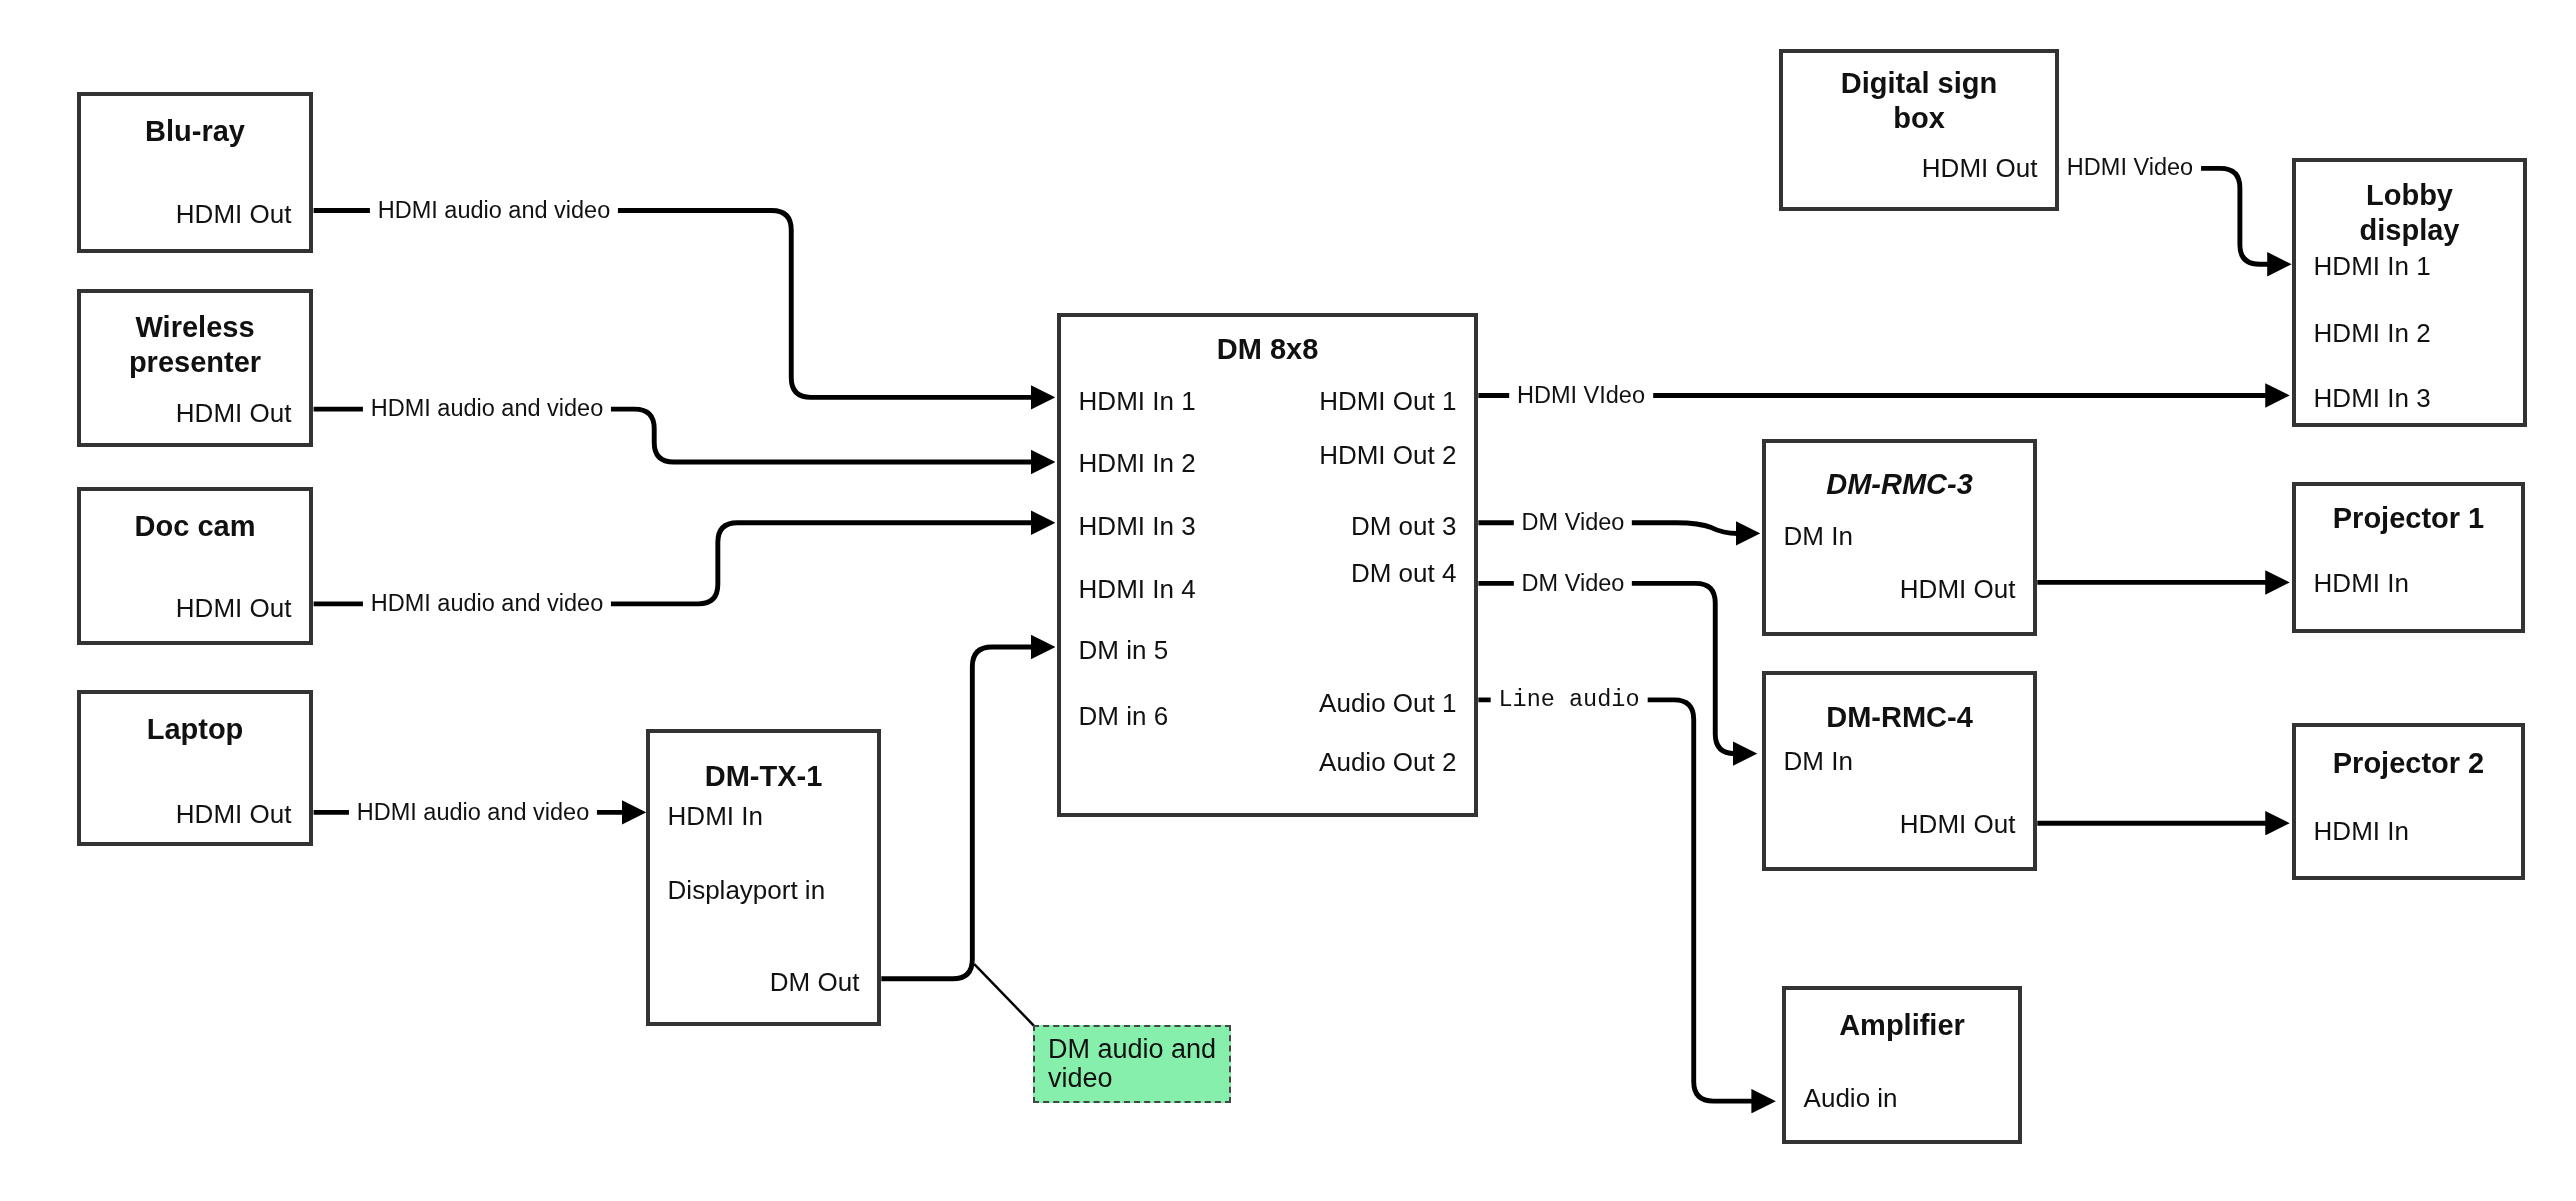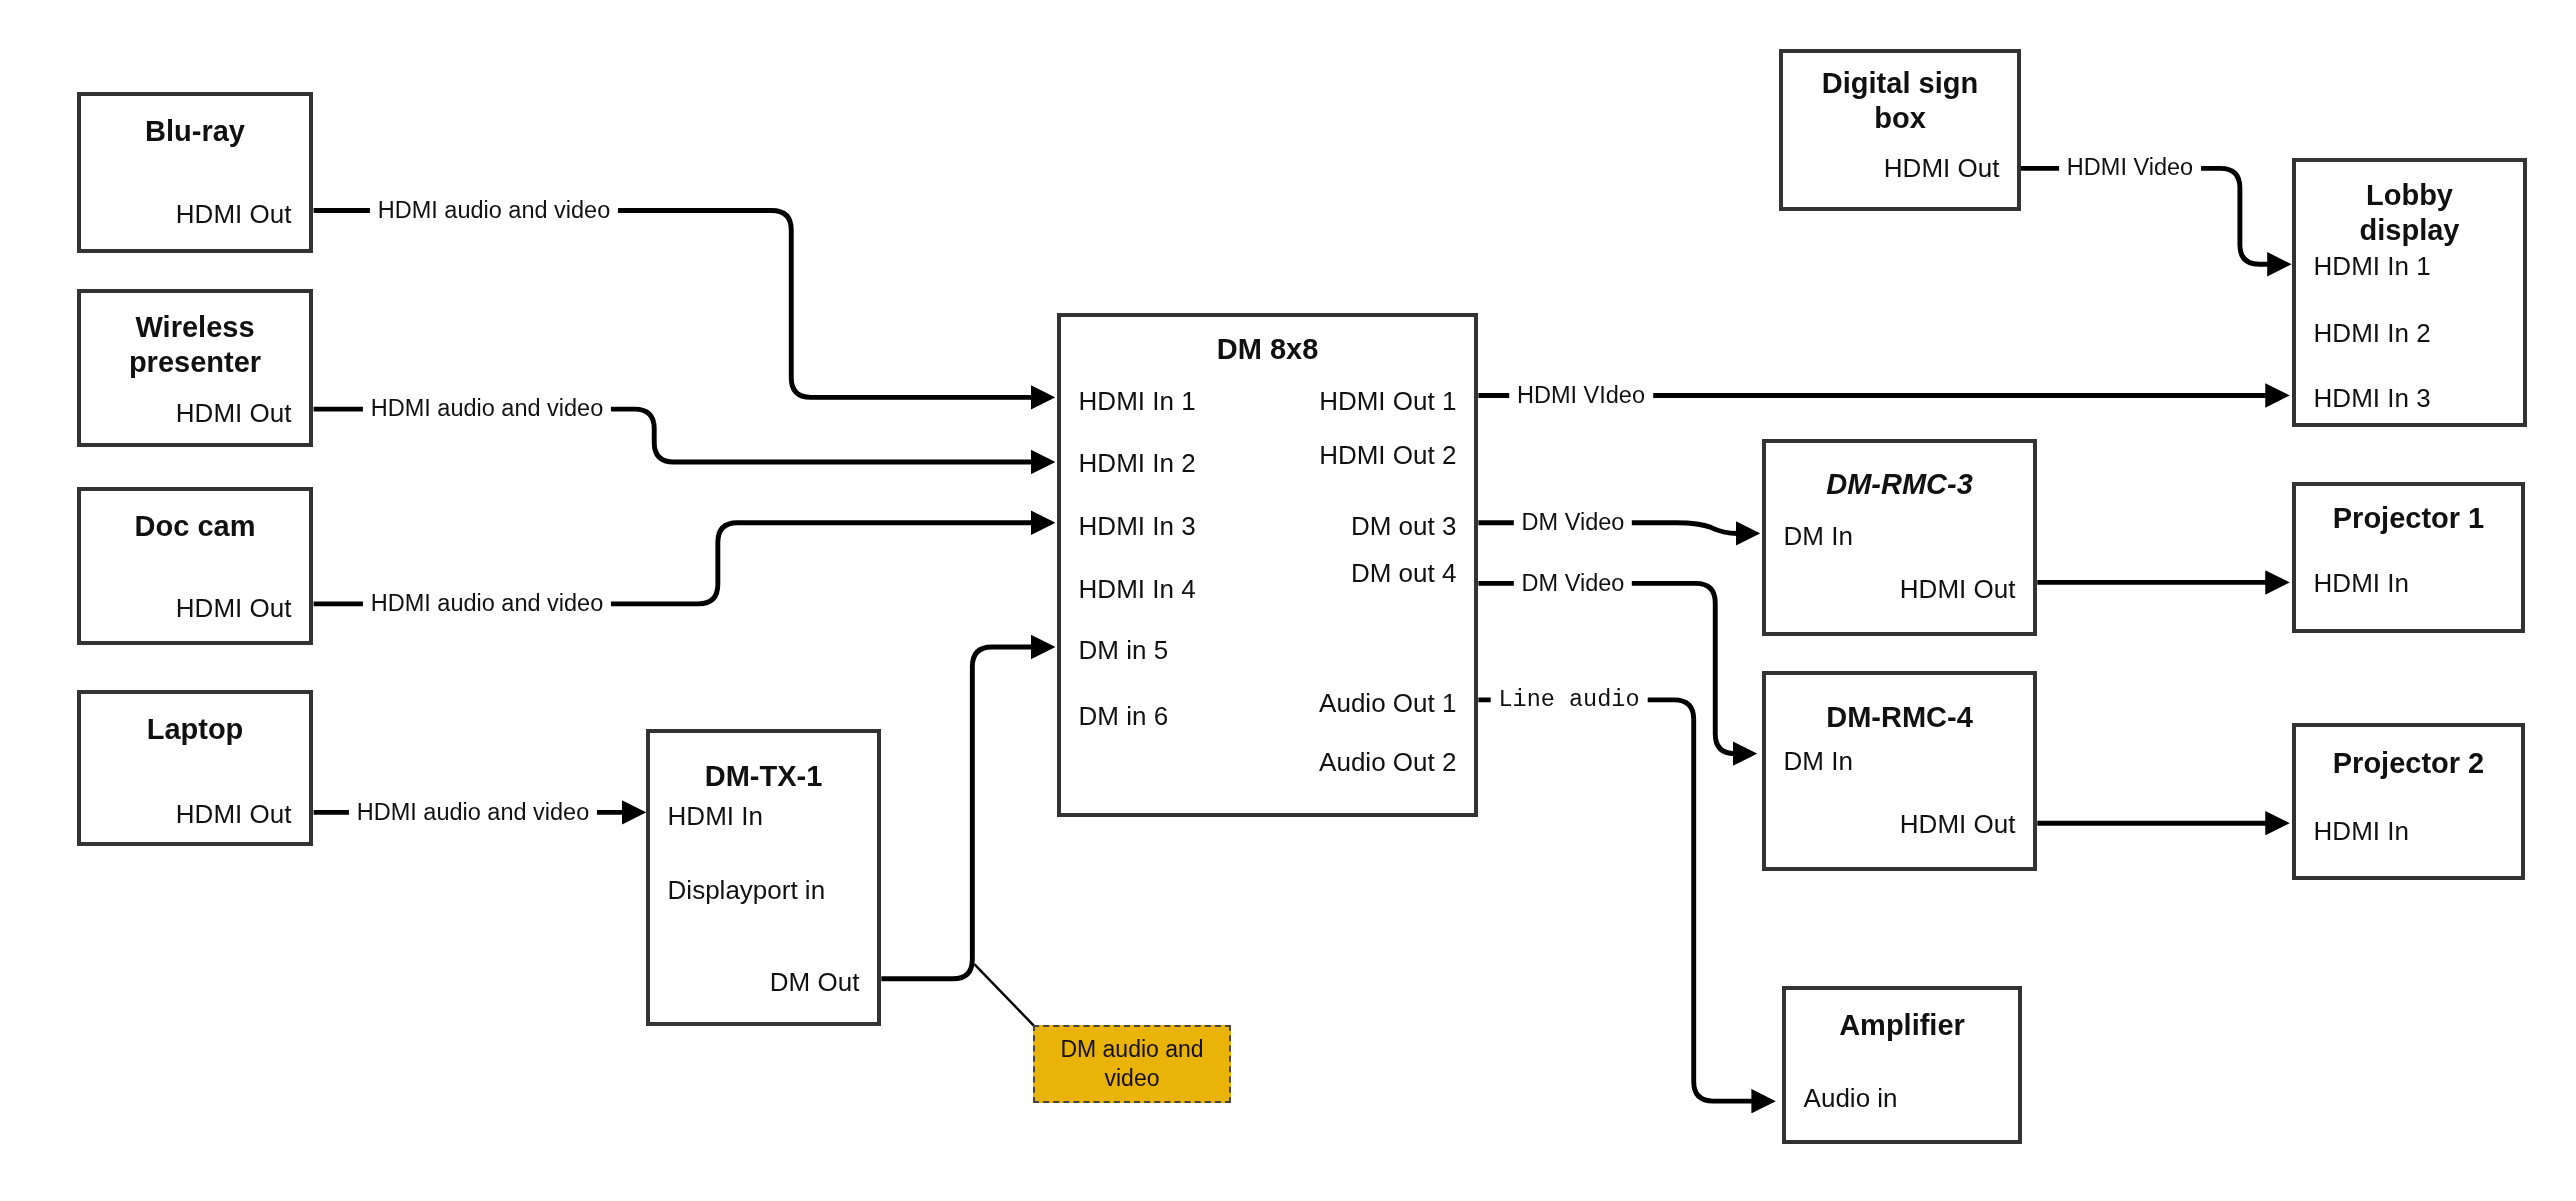--- a/index.html
+++ b/index.html
@@ -40,24 +40,23 @@
     background:#fff;
     padding:0 7.8px;
     font-size:23.5px;
     line-height:27.4px;
     white-space:nowrap;
   }
   .note{
     position:absolute;
     left:1033px;top:1025px;width:198px;height:78px;
     border:2px dashed #444;
-    background:#eab308;
+    background:#86efac;
     display:flex;align-items:center;justify-content:center;
-    text-align:center;
-    font-size:23px;line-height:29px;
+    font-size:27px;line-height:29px;
     white-space:pre-line;
     box-sizing:border-box;
   }
 </style>
 </head>
 <body>
 
 <div class="diagram">
 
   <svg class="wires" width="2576" height="1201" viewBox="0 0 2631 1227">
@@ -120,21 +119,21 @@
     <div class="port pl" style="top:317px;">DM in 5</div>
     <div class="port pl" style="top:383px;">DM in 6</div>
     <div class="port pr" style="top:68px;">HDMI Out 1</div>
     <div class="port pr" style="top:122px;">HDMI Out 2</div>
     <div class="port pr" style="top:193px;">DM out 3</div>
     <div class="port pr" style="top:240px;">DM out 4</div>
     <div class="port pr" style="top:370px;">Audio Out 1</div>
     <div class="port pr" style="top:429px;">Audio Out 2</div>
   </div>
 
-  <div class="node" style="left:1779px;top:49px;width:242px;height:162px;">
+  <div class="node" style="left:1779px;top:49px;width:280px;height:162px;">
     <div class="node-title" style="top:12.7px;">Digital sign
 box</div>
     <div class="port pr" style="top:99px;">HDMI Out</div>
   </div>
 
   <div class="node" style="left:2292px;top:158px;width:235px;height:269px;">
     <div class="node-title" style="top:15.7px;">Lobby
 display</div>
     <div class="port pl" style="top:88px;">HDMI In 1</div>
     <div class="port pl" style="top:155px;">HDMI In 2</div>

